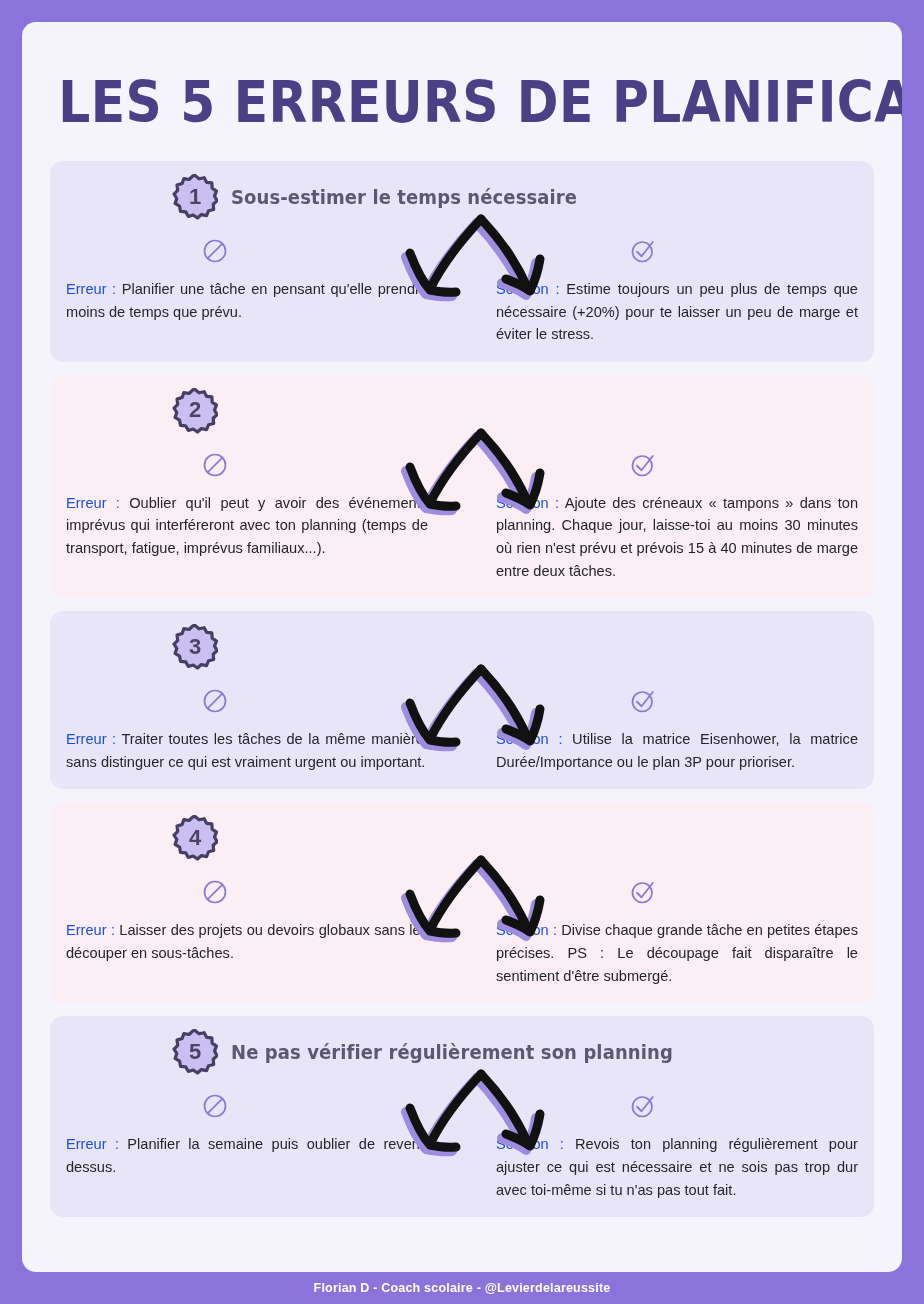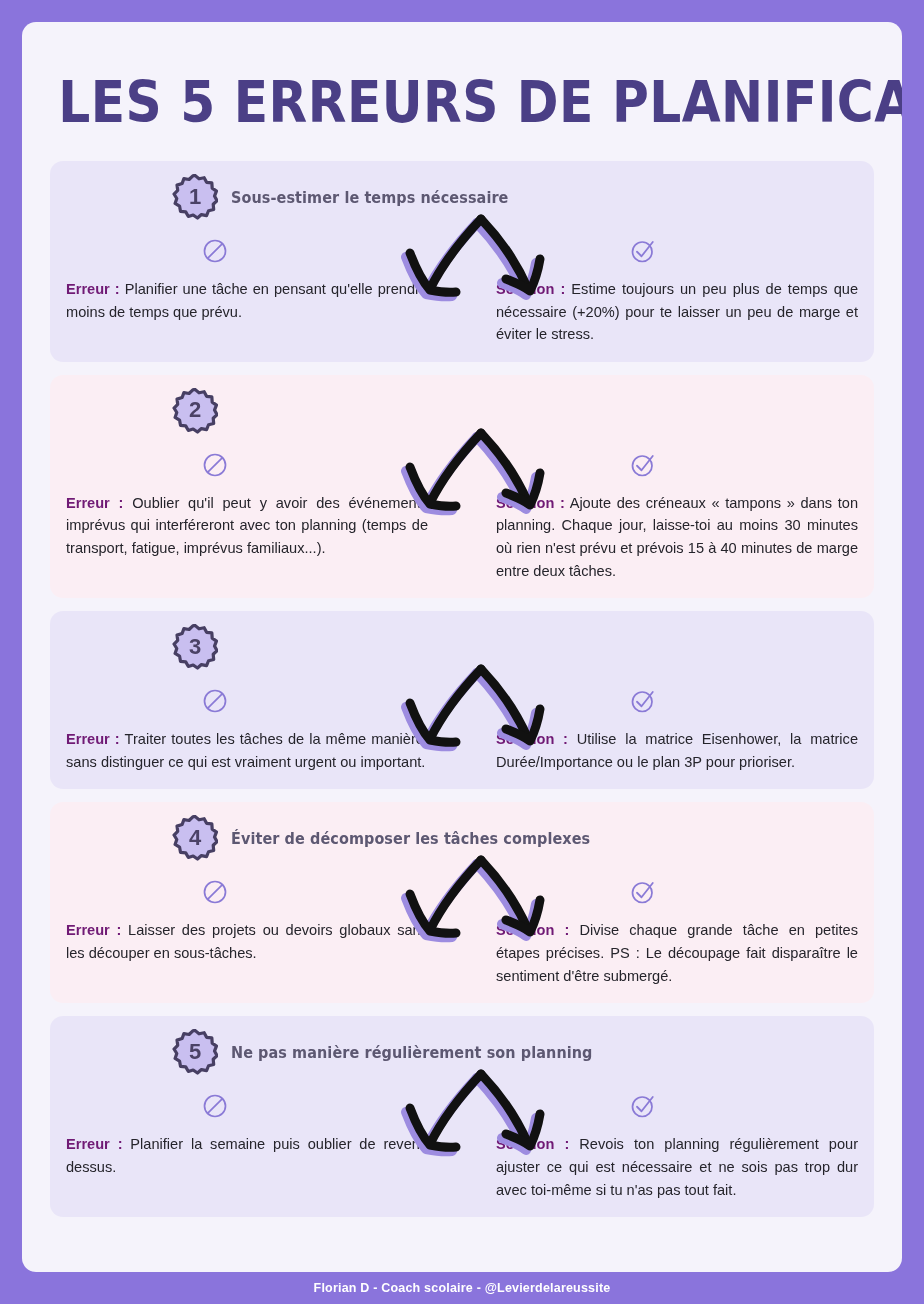--- a/index.html
+++ b/index.html
@@ -85,21 +85,21 @@
     font-family: "Liberation Sans Narrow", "Liberation Sans", sans-serif;
     font-weight: 700;
     font-size: 22px;
     color: #4b4266;
     padding-bottom: 1px;
   }
 
   .card-title {
     font-family: "Liberation Sans Narrow", "DejaVu Sans Condensed", "Liberation Sans", sans-serif;
     font-weight: 700;
-    font-size: 16px;
+    font-size: 20px;
     color: #5d5872;
     letter-spacing: 0.1px;
     white-space: nowrap;
   }
 
   
   .arrow-wrap {
     position: absolute;
     left: 336px;
     top: 52px;
@@ -128,21 +128,21 @@
     margin-top: 4px;
   }
   .col {
     flex: 1 1 0;
     font-size: 14.6px;
     line-height: 1.55;
     color: #25242b;
     text-align: justify;
     text-justify: inter-word;
   }
-  .col .lead { font-weight: 700; color: #701a75; }
+  .col .lead { font-weight: 400; color: #1d4ed8; }
   .col.right { margin-left: 10px; }
 
   
   .footer {
     position: absolute;
     left: 0;
     bottom: 0;
     width: 924px;
     height: 32px;
     display: flex;
@@ -379,21 +379,20 @@
           <path class="star-path" d="M50 3
                    L58.8 10.4 L69.9 8.1 L75.2 18.2 L86.6 19.2 L87.4 30.6 L96.6 37.3
                    L92.4 48 L97.9 58 L89.6 65.7 L90.6 77.1 L79.5 79.9 L75.1 90.5
                    L64 88.2 L55.4 95.7 L46 89.2 L35.6 92.3 L29.8 82.4 L18.5 81.1
                    L16.4 69.9 L6.7 64 L10.4 53.2 L4.4 43.5 L12.4 35.4 L10.9 24.1
                    L22 20.8 L25.9 10 L37.1 11.9 L45.3 4 Z" fill="#c9bff0" stroke="#473f63" stroke-width="7" stroke-linejoin="round"></path>
         </svg>
         <span class="badge-num">4</span>
       </div>
 
-      <div class="card-title">Éviter de décomposer les tâches complexes</div>
     </div>
 
     <div class="arrow-wrap">
       <svg viewBox="0 0 190 96" aria-hidden="true">
 
         <g stroke="#9d8ce0" stroke-width="10" fill="none" stroke-linecap="round" stroke-linejoin="round" transform="translate(-4,4)">
           <path d="M95 6 C 78 24, 58 48, 44 76"></path>
           <path d="M95 6 C 112 24, 130 48, 142 76"></path>
           <path d="M24 40 C 30 56, 36 68, 44 77 C 54 79, 62 80, 70 79"></path>
           <path d="M120 66 C 130 70, 138 73, 144 78 C 149 68, 152 58, 154 46"></path>
@@ -448,21 +447,21 @@
           <path class="star-path" d="M50 3
                    L58.8 10.4 L69.9 8.1 L75.2 18.2 L86.6 19.2 L87.4 30.6 L96.6 37.3
                    L92.4 48 L97.9 58 L89.6 65.7 L90.6 77.1 L79.5 79.9 L75.1 90.5
                    L64 88.2 L55.4 95.7 L46 89.2 L35.6 92.3 L29.8 82.4 L18.5 81.1
                    L16.4 69.9 L6.7 64 L10.4 53.2 L4.4 43.5 L12.4 35.4 L10.9 24.1
                    L22 20.8 L25.9 10 L37.1 11.9 L45.3 4 Z" fill="#c9bff0" stroke="#473f63" stroke-width="7" stroke-linejoin="round"></path>
         </svg>
         <span class="badge-num">5</span>
       </div>
 
-      <div class="card-title">Ne pas manière régulièrement son planning</div>
+      <div class="card-title">Ne pas vérifier régulièrement son planning</div>
     </div>
 
     <div class="arrow-wrap">
       <svg viewBox="0 0 190 96" aria-hidden="true">
 
         <g stroke="#9d8ce0" stroke-width="10" fill="none" stroke-linecap="round" stroke-linejoin="round" transform="translate(-4,4)">
           <path d="M95 6 C 78 24, 58 48, 44 76"></path>
           <path d="M95 6 C 112 24, 130 48, 142 76"></path>
           <path d="M24 40 C 30 56, 36 68, 44 77 C 54 79, 62 80, 70 79"></path>
           <path d="M120 66 C 130 70, 138 73, 144 78 C 149 68, 152 58, 154 46"></path>

